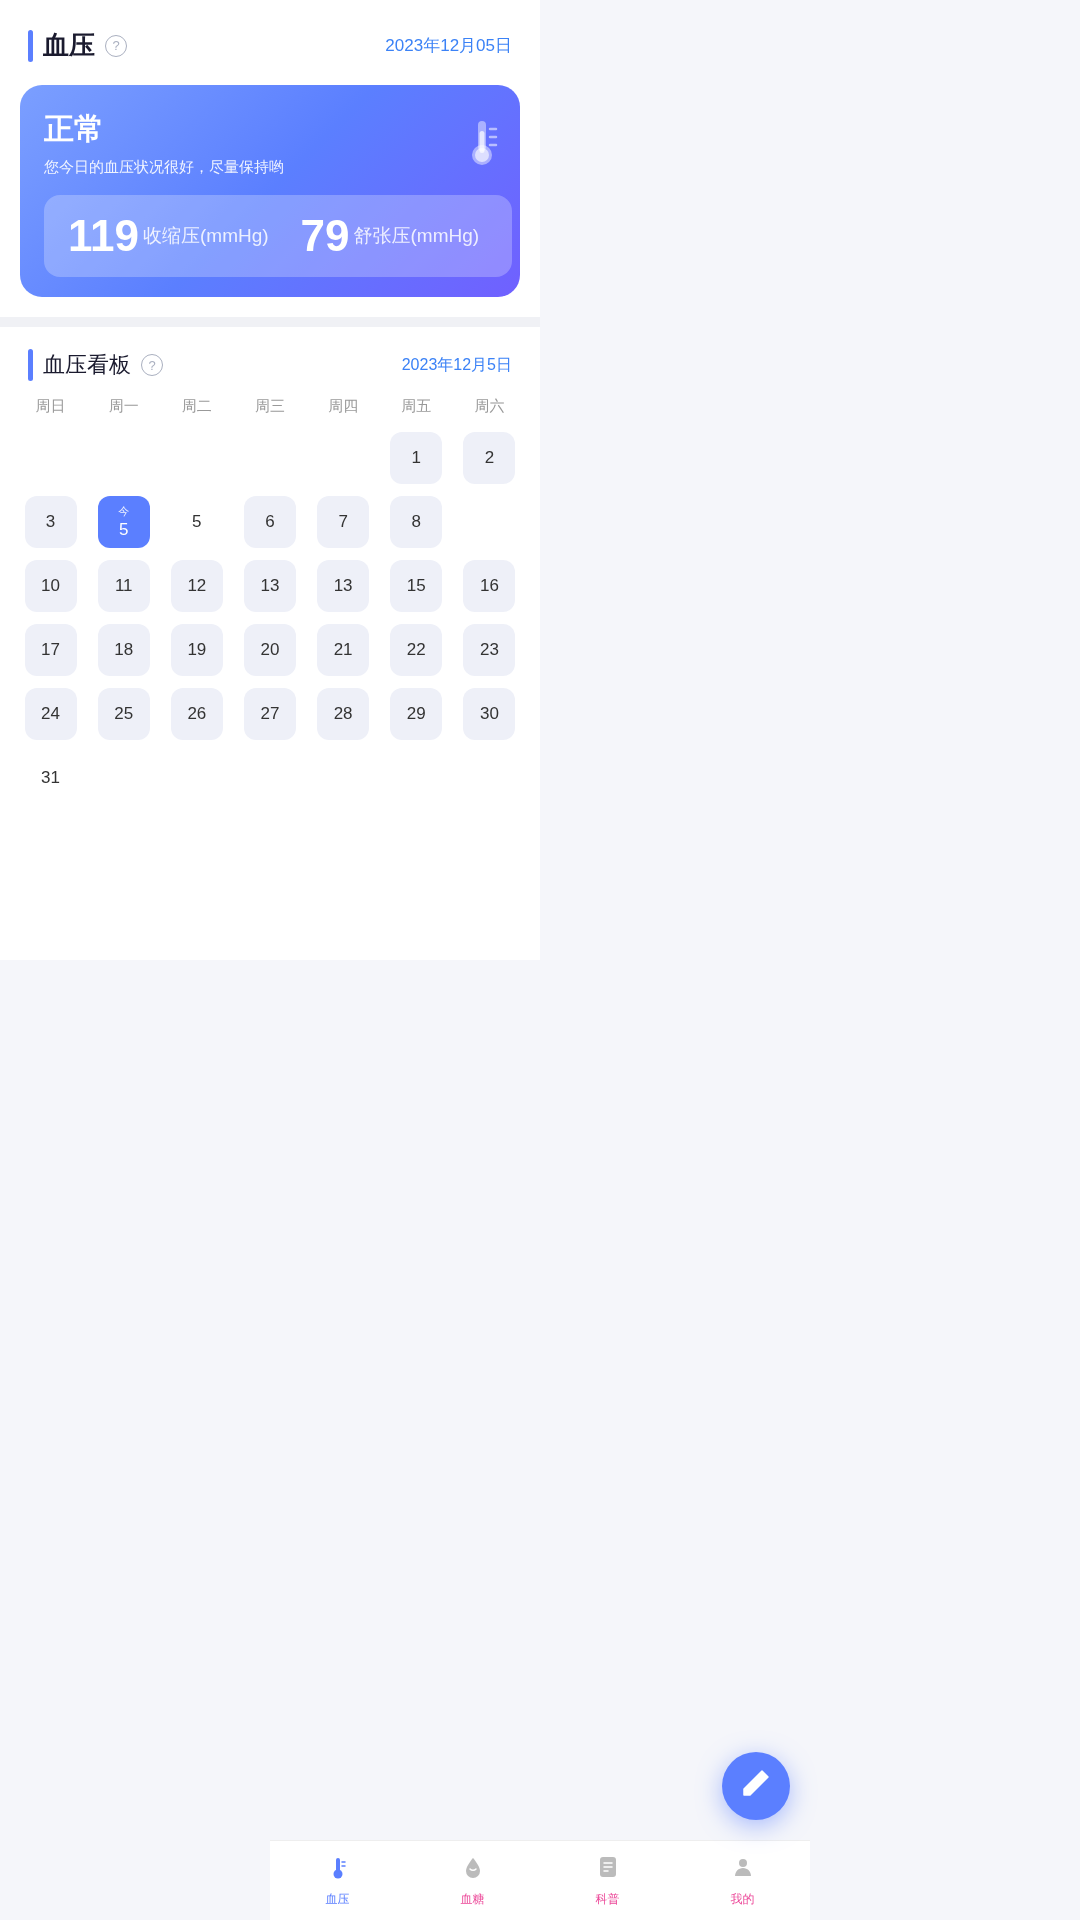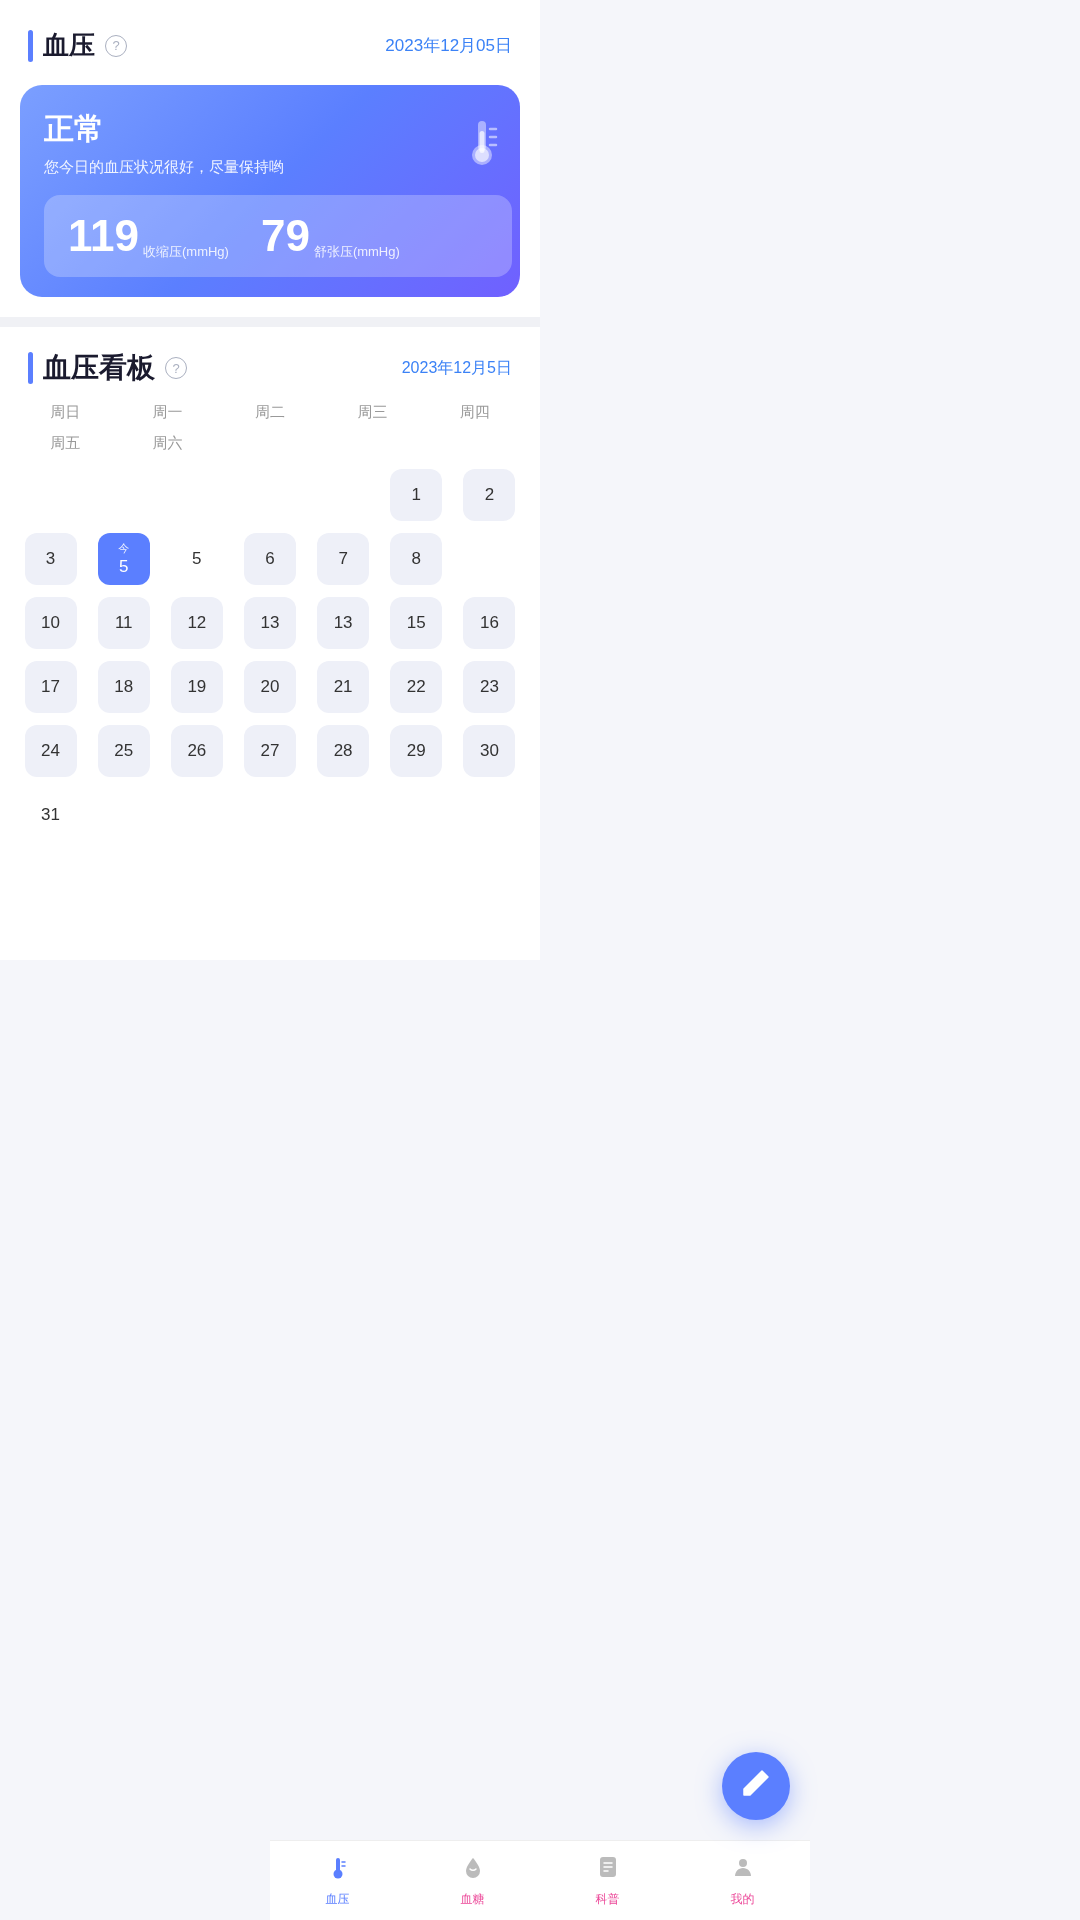--- a/index.html
+++ b/index.html
@@ -91,62 +91,62 @@
     .bp-values-box {
       background: rgba(255,255,255,0.25);
       border-radius: 16px;
       padding: 16px 24px;
       display: flex;
       align-items: center;
       gap: 32px;
     }
     .bp-value-item {
       display: flex;
-      align-items: flex-end;
+      align-items: center;
       gap: 4px;
     }
     .bp-number {
       font-size: 44px;
       font-weight: 700;
       color: #fff;
     }
     .bp-unit {
-      font-size: 13px;
+      font-size: 19px;
       color: rgba(255,255,255,0.85);
     }
     
     .section-divider {
       height: 10px;
       background: #f0f1f5;
     }
     
     .calendar-header {
       display: flex;
       align-items: center;
       justify-content: space-between;
       padding: 22px 28px 10px 28px;
     }
     .calendar-header-left {
       display: flex;
       align-items: center;
       gap: 10px;
     }
     .calendar-title {
-      font-size: 28px;
-      font-weight: 700;
+      font-size: 22px;
+      font-weight: 400;
       color: #1a1a2e;
     }
     .calendar-date {
       font-size: 16px;
       color: #3b82f6;
     }
     
     .weekday-row {
       display: grid;
-      grid-template-columns: repeat(5, 1fr);
+      grid-template-columns: repeat(7, 1fr);
       padding: 0 14px;
       margin-bottom: 4px;
     }
     .weekday-cell {
       text-align: center;
       font-size: 15px;
       color: #999;
       padding: 6px 0;
     }
     

